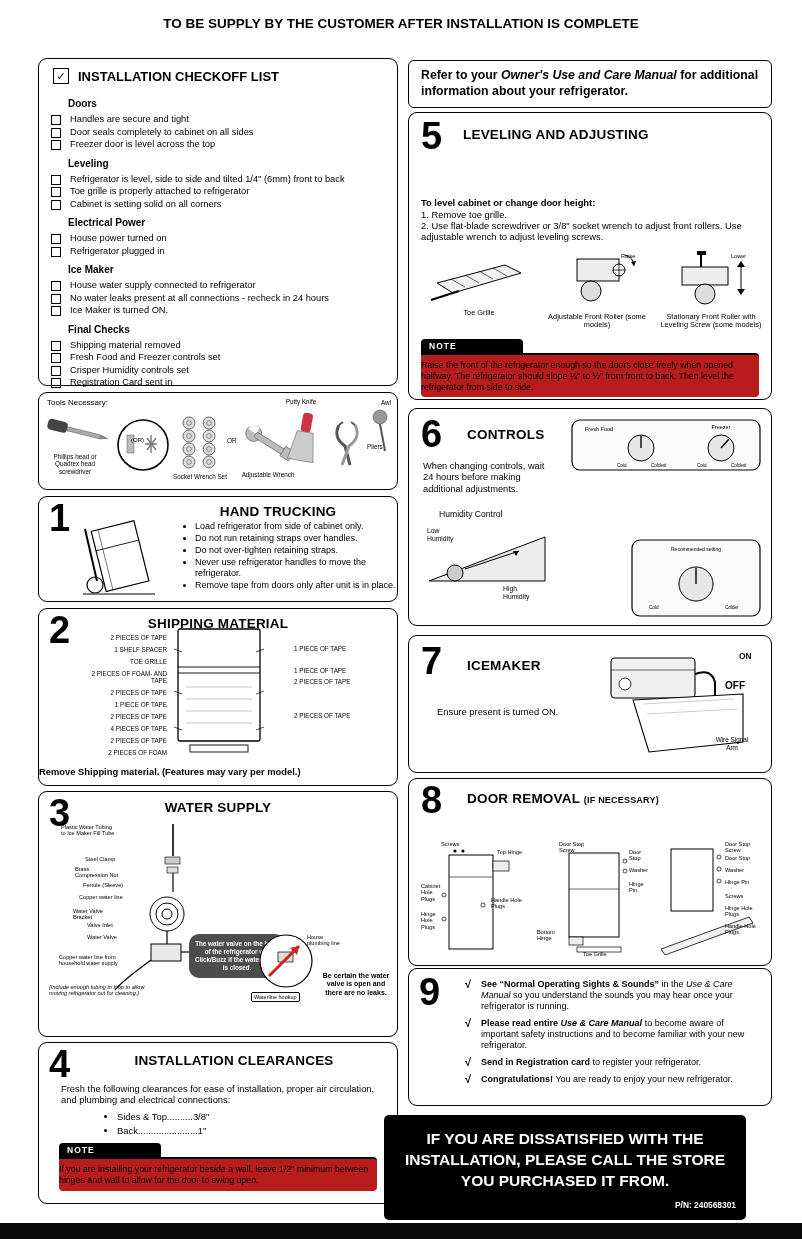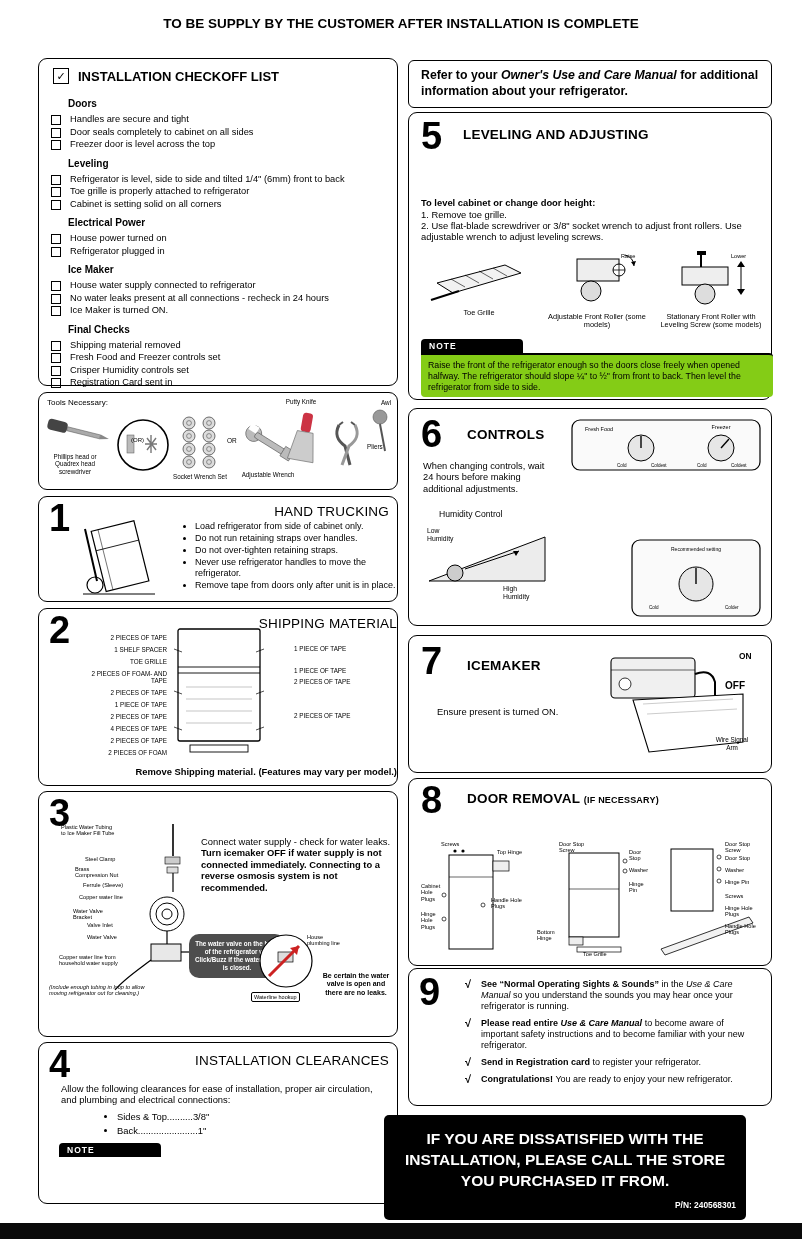--- a/index.html
+++ b/index.html
@@ -1,42 +1,42 @@
 <!DOCTYPE html>
 <html><head>
 <meta charset="utf-8">
 <style>
   html,body{margin:0;padding:0;background:#fff}
   .page{position:relative;width:802px;height:1239px;background:#fff;color:#000;
         font-family:"Liberation Sans","DejaVu Sans",sans-serif;overflow:hidden}
   .abs{position:absolute}
   .box{position:absolute;border:1.6px solid #000;border-radius:9px;background:#fff}
   .num{position:absolute;font-weight:700;font-size:38px;line-height:1;letter-spacing:-1px}
-  .title-c{position:absolute;font-weight:400;font-size:13.5px;text-align:right;letter-spacing:.2px}
+  .title-c{position:absolute;font-weight:700;font-size:13.5px;text-align:center;letter-spacing:.2px}
   .title-l{position:absolute;font-weight:700;font-size:13.5px;letter-spacing:.2px}
   .b{font-weight:700}
   .i{font-style:italic}
   .bi{font-weight:700;font-style:italic}
   .lbl{position:absolute;line-height:1.18}
   svg{display:block}
   svg text{font-family:"Liberation Sans","DejaVu Sans",sans-serif;fill:#000}
   .top-header{position:absolute;top:16px;left:0;right:0;text-align:center;font-weight:700;font-size:13.5px}
   
   .co-title{position:absolute;left:14px;top:9px;display:flex;align-items:center;gap:9px;font-weight:700;font-size:13px}
   .cbx-big{width:14px;height:14px;border:1.6px solid #000;font-size:11px;font-weight:700;display:flex;align-items:center;justify-content:center}
   .co-content{position:absolute;left:12px;top:32px;right:8px}
   .g-head{font-weight:700;font-size:10px;margin:7px 0 5px 17px}
   .co-item{display:flex;gap:9px;font-size:9.3px;line-height:11.5px;margin-bottom:1px;align-items:flex-start}
   .cb{flex:0 0 auto;width:8px;height:8px;border:1.1px solid #000;margin-top:1px}
   
   .blist{position:absolute;list-style:disc;padding-left:12px;margin:0;font-size:9px;line-height:10.6px}
   .blist li{margin-bottom:1.5px}
   
   .note-tab{position:absolute;background:#000;color:#fff;font-weight:700;font-size:8.5px;padding:2px 8px;width:86px;border-radius:4px 4px 0 0;letter-spacing:1px}
-  .note-body{position:absolute;background:#84cc16;font-size:8.8px;line-height:10.8px;padding:5px 7px;border-radius:0 4px 4px 4px;border-top:2px solid #000}
+  .note-body{position:absolute;background:#b91c1c;font-size:8.8px;line-height:10.8px;padding:5px 0;border-radius:0 4px 4px 4px;border-top:2px solid #000}
   
   .bubble{position:absolute;background:#4d4d4d;color:#fff;font-size:6.3px;font-weight:700;line-height:8px;padding:6px 6px;border-radius:10px;text-align:center}
   .tag{position:absolute;border:1px solid #000;border-radius:2px;padding:1px 2px;font-size:5.5px;line-height:6px;background:#fff}
   
   .s9-item{display:flex;gap:10px;font-size:9px;line-height:11px;margin-bottom:6px}
   .s9-check{font-weight:700;font-size:11px;flex:0 0 auto}
   
   .black-box{position:absolute;background:#000;color:#fff;border-radius:5px;text-align:center;font-weight:700;font-size:15.5px;line-height:21px;padding-top:13px}
   .bottom-bar{position:absolute;left:0;top:1223px;width:802px;height:16px;background:#0a0a0a}
   .tinylbl{position:absolute;font-size:5.6px;line-height:6.4px}
@@ -235,25 +235,26 @@
       <line x1="14" y1="72" x2="80" y2="72" stroke="#888" stroke-width=".5"></line>
       <line x1="14" y1="84" x2="80" y2="84" stroke="#888" stroke-width=".5"></line>
       <line x1="14" y1="96" x2="80" y2="96" stroke="#888" stroke-width=".5"></line>
       <rect x="18" y="118" width="58" height="7" fill="#fff" stroke="#000" stroke-width=".9"></rect>
       <path d="M2,22 l8,3 M92,22 l-8,3 M2,64 l8,3 M92,64 l-8,3 M2,100 l8,3 M92,100 l-8,3" stroke="#000" stroke-width=".7"></path>
     </svg>
     <div class="lbl" style="left:255px;top:36px;width:100px;font-size:6.3px">1 PIECE OF TAPE</div>
     <div class="lbl" style="left:255px;top:58px;width:100px;font-size:6.3px">1 PIECE OF TAPE</div>
     <div class="lbl" style="left:255px;top:69px;width:100px;font-size:6.3px">2 PIECES OF TAPE</div>
     <div class="lbl" style="left:255px;top:103px;width:100px;font-size:6.3px">2 PIECES OF TAPE</div>
-    <div class="lbl b" style="left:0;right:0;top:157px;text-align:right;font-size:9.4px">Remove Shipping material. (Features may vary per model.)</div>
+    <div class="lbl b" style="left:0;right:0;top:157px;text-align:left;font-size:9.4px">Remove Shipping material. (Features may vary per model.)</div>
   </div>
 
   <div class="box" style="left:38px;top:791px;width:358px;height:244px">
     <div class="num" style="left:10px;top:2px">3</div>
+    <div class="title-c" style="left:0;right:0;top:8px">WATER SUPPLY</div>
     <div class="abs" style="left:6px;top:30px;width:158px;height:206px">
       <svg class="abs" style="left:0;top:0" width="158" height="206">
         <path d="M128,2 V34" stroke="#000" stroke-width="1.6" fill="none"></path>
         <rect x="120" y="35" width="15" height="7" fill="#ccc" stroke="#000" stroke-width=".6"></rect>
         <rect x="122" y="45" width="11" height="6" fill="#ddd" stroke="#000" stroke-width=".6"></rect>
         <path d="M128,51 V70" stroke="#000" stroke-width="1.2" fill="none"></path>
         <circle cx="122" cy="92" r="17" fill="none" stroke="#000" stroke-width="1"></circle>
         <circle cx="122" cy="92" r="11" fill="none" stroke="#000" stroke-width="1"></circle>
         <circle cx="122" cy="92" r="5" fill="none" stroke="#000" stroke-width="1"></circle>
         <path d="M122,109 V122" stroke="#000" stroke-width="1.2" fill="none"></path>
@@ -265,44 +266,42 @@
       <div class="tinylbl" style="left:40px;top:34px;width:50px">Steel Clamp</div>
       <div class="tinylbl" style="left:30px;top:44px;width:48px">Brass Compression Nut</div>
       <div class="tinylbl" style="left:38px;top:60px;width:44px">Ferrule (Sleeve)</div>
       <div class="tinylbl" style="left:34px;top:72px;width:46px">Copper water line</div>
       <div class="tinylbl" style="left:28px;top:86px;width:46px">Water Valve Bracket</div>
       <div class="tinylbl" style="left:42px;top:100px;width:44px">Valve Inlet</div>
       <div class="tinylbl" style="left:42px;top:112px;width:44px">Water Valve</div>
       <div class="tinylbl" style="left:14px;top:132px;width:60px">Copper water line from household water supply</div>
       <div class="tinylbl i" style="left:4px;top:162px;width:104px">(Include enough tubing in loop to allow moving refrigerator out for cleaning.)</div>
     </div>
-    <div class="lbl" style="left:162px;top:44px;width:196px;font-size:9.4px;line-height:11.4px">
-      <span>Connect water supply - check for water leaks. </span><span class="b">Turn icemaker OFF if water supply is not connected immediately. Connecting to a reverse osmosis system is not recommended.</span>
-    </div>
     <div class="bubble" style="left:150px;top:142px;width:84px">The water valve on the back of the refrigerator will Click/Buzz if the water valve is closed.</div>
     <svg class="abs" style="left:218px;top:140px" width="58" height="58">
       <circle cx="29" cy="29" r="26" fill="#fff" stroke="#000" stroke-width="1.2"></circle>
       <rect x="21" y="20" width="15" height="10" fill="#ddd" stroke="#000" stroke-width=".7"></rect>
       <path d="M12,44 L42,14" stroke="#c22" stroke-width="3"></path>
       <path d="M42,14 l-9,2 7,7 z" fill="#c22"></path>
     </svg>
     <div class="tag" style="left:212px;top:200px">Waterline hookup</div>
     <div class="tinylbl" style="left:268px;top:142px;width:36px">House plumbing line</div>
     <div class="lbl b" style="left:282px;top:180px;width:70px;font-size:7px;text-align:center;line-height:8.4px">Be certain the water valve is open and there are no leaks.</div>
   </div>
 
   <div class="box" style="left:38px;top:1042px;width:358px;height:160px">
     <div class="num" style="left:10px;top:2px">4</div>
     <div class="title-c" style="left:40px;right:8px;top:10px">INSTALLATION CLEARANCES</div>
-    <div class="lbl" style="left:22px;top:40px;width:316px;font-size:9.4px;line-height:11.4px">Allow the following clearances for ease of installation, proper air circulation, and plumbing and electrical connections:</div>
+    <div class="lbl" style="left:22px;top:40px;width:316px;font-size:9.4px;line-height:11.4px">Fresh the following clearances for ease of installation, proper air circulation, and plumbing and electrical connections:</div>
     <ul class="blist" style="left:66px;top:68px;width:200px;font-size:9.4px;line-height:12px">
       <li>Sides &amp; Top..........3/8"</li>
       <li>Back.......................1"</li>
     </ul>
     <div class="note-tab" style="left:20px;top:100px">NOTE</div>
+    <div class="note-body" style="left:20px;top:114px;width:318px">If you are installing your refrigerator beside a wall, leave 1/2" minimum between hinges and wall to allow for the door to swing open.</div>
   </div>
 
   <div class="box" style="left:408px;top:60px;width:362px;height:46px;border-radius:6px">
     <div class="lbl b" style="left:12px;top:7px;right:10px;font-size:12.3px;line-height:15.5px">
       <span>Refer to your </span><span class="bi">Owner's Use and Care Manual</span><span> for additional information about your refrigerator.</span>
     </div>
   </div>
 
   <div class="box" style="left:408px;top:112px;width:362px;height:286px">
     <div class="num" style="left:12px;top:4px">5</div>

